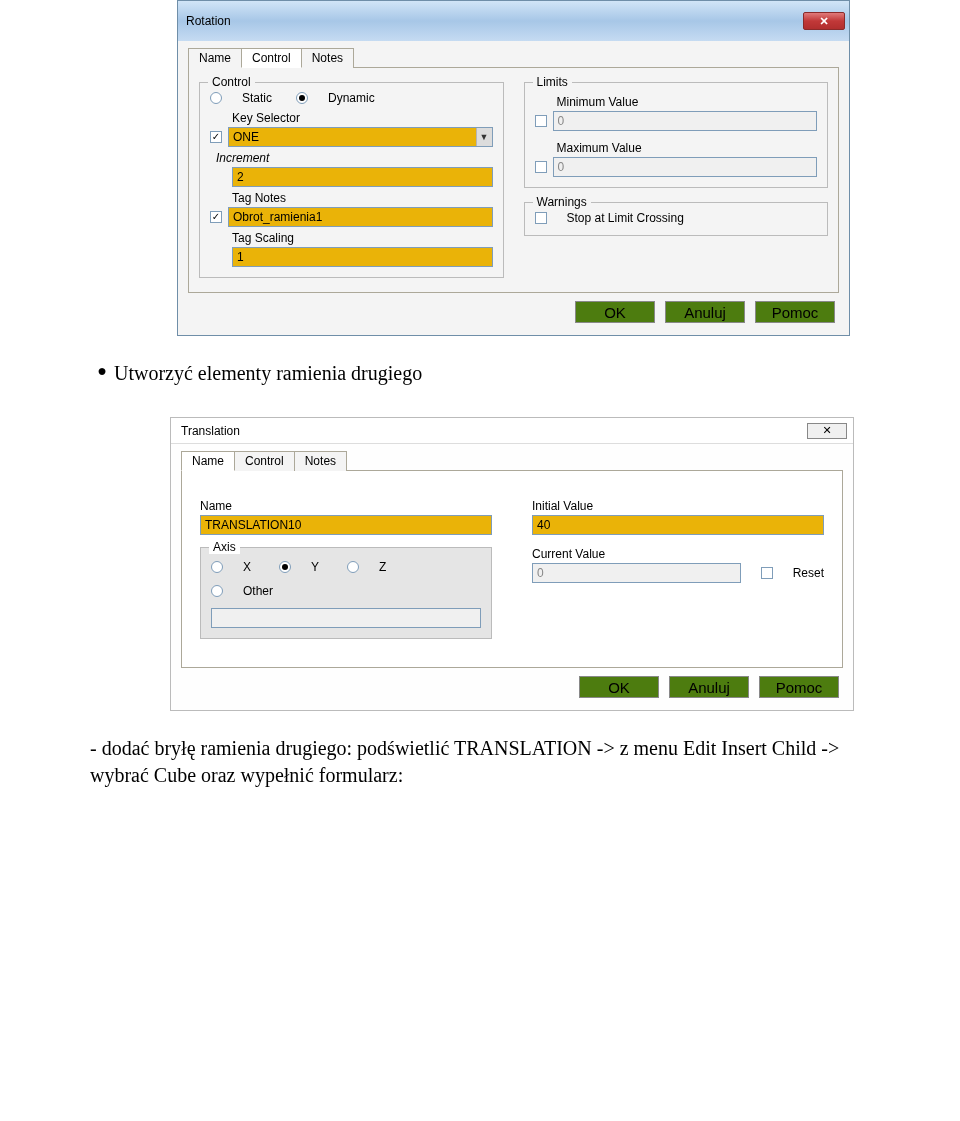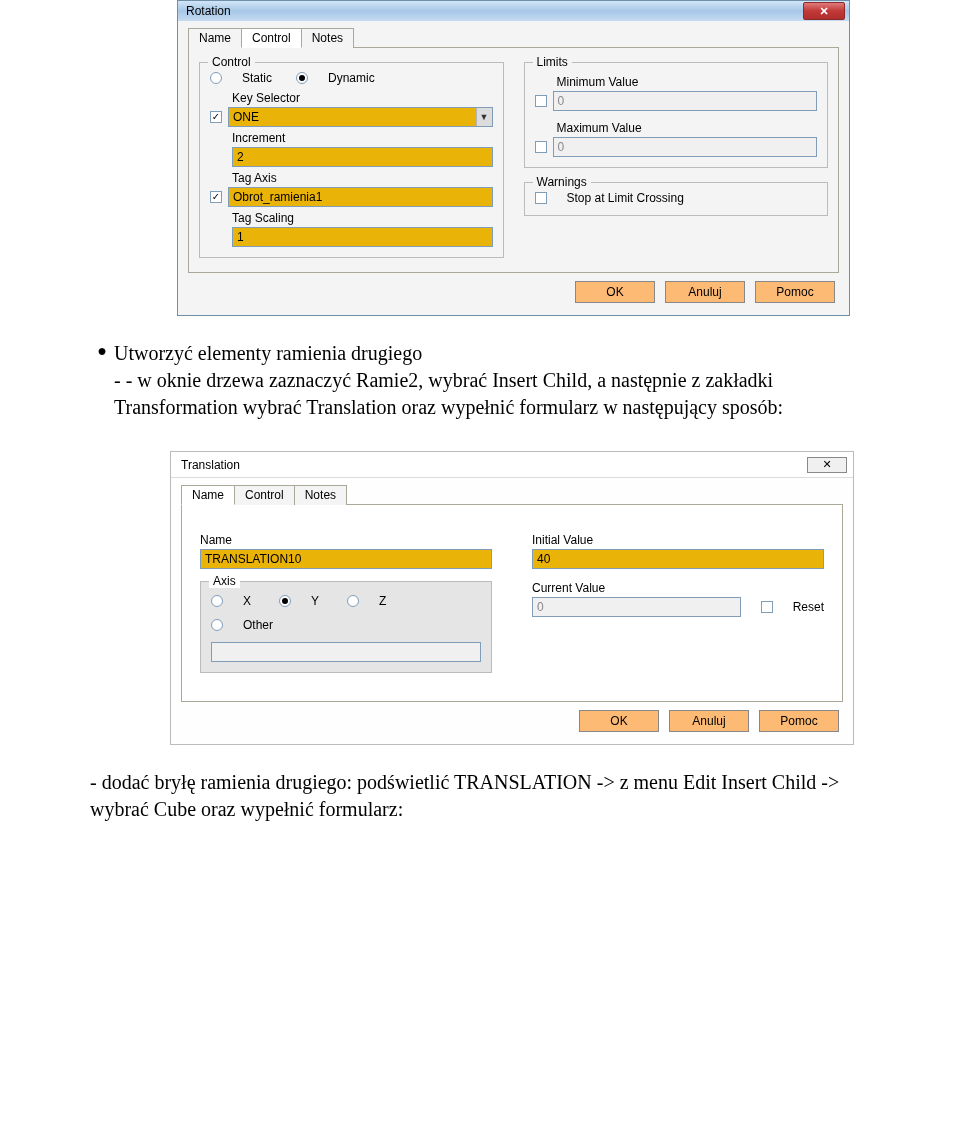--- a/index.html
+++ b/index.html
@@ -8,21 +8,21 @@
   .dialog {
     border: 1px solid #6f8ea8;
     margin: 0 110px 20px 177px;
     background: #ece9d8;
     font-family: Tahoma, Arial, sans-serif;
     font-size: 12px;
     color: #000;
   }
   .titlebar {
     background: linear-gradient(to bottom, #d1e5f7 0%, #a7c7e7 50%, #c5dbf2 100%);
-    height: 20px;
+    height: 40px;
     display: flex;
     align-items: center;
     padding: 0 4px 0 8px;
     justify-content: space-between;
   }
   .titlebar .title { color: #000; font-size: 12px; }
   .close-btn {
     width: 42px; height: 18px;
     background: linear-gradient(to bottom, #e07a7a 0%, #c13838 50%, #b12e2e 100%);
     border: 1px solid #8a2a2a;
@@ -99,23 +99,23 @@
   .radio { border-radius: 50%; }
   .radio.checked::after { content: ""; width: 6px; height: 6px; background: #000; border-radius: 50%; }
   .check { border-radius: 0; }
   .check.checked::after { content: "✓"; font-size: 10px; line-height: 1; }
   .inline-check-input { display: flex; align-items: center; gap: 6px; }
   .inline-check-input .text-input, .inline-check-input .select-input { flex: 1; }
   .btn-row { display: flex; justify-content: flex-end; gap: 10px; padding: 8px 4px 2px 4px; }
   .btn {
     min-width: 80px; height: 22px;
     border: 1px solid #888;
-    background: #fdba74;
+    background: #4d7c0f;
     font-family: Tahoma, Arial, sans-serif;
-    font-size: 12px;
+    font-size: 15px;
     cursor: pointer;
   }
   .doc-text { font-family: "Times New Roman", serif; font-size: 20px; line-height: 1.35; padding: 4px 90px 18px 90px; }
   .doc-text .bullet-row { display: flex; align-items: flex-start; }
   .doc-text .bullet { width: 24px; text-align: center; font-size: 16px; }
   .doc-text .line2 { padding-left: 24px; }
   .select-wrap { position: relative; }
   .select-wrap .arrow {
     position: absolute; right: 1px; top: 1px; bottom: 1px;
     width: 16px; background: #dcdcdc;
@@ -168,23 +168,23 @@
               </div>
             </div>
             <label class="form-label" style="margin-left:22px;">Key Selector</label>
             <div class="inline-check-input">
               <span class="check checked"></span>
               <div class="select-wrap" style="flex:1;">
                 <input class="select-input" value="ONE" style="">
                 <div class="arrow">▼</div>
               </div>
             </div>
-            <label class="form-label" style="margin-left:22px;">Increment</label>
+            <label class="form-label" style="margin-left:6px;font-style:italic;">Increment</label>
             <div style="margin-left:22px;"><input class="text-input" value="2" style=""></div>
-            <label class="form-label" style="margin-left:22px;">Tag Axis</label>
+            <label class="form-label" style="margin-left:22px;">Tag Notes</label>
             <div class="inline-check-input">
               <span class="check checked"></span>
               <input class="text-input" value="Obrot_ramienia1" style="">
             </div>
             <label class="form-label" style="margin-left:22px;">Tag Scaling</label>
             <div style="margin-left:22px;"><input class="text-input" value="1" style=""></div>
           </div>
         </div>
 
         <div class="col">
@@ -217,21 +217,20 @@
       <button class="btn">Pomoc</button>
     </div>
   </div>
 </div>
 
 <div class="doc-text">
   <div class="bullet-row">
     <span class="bullet">●</span>
     <span>Utworzyć elementy ramienia drugiego</span>
   </div>
-  <div class="line2">- - w oknie drzewa zaznaczyć Ramie2, wybrać Insert Child, a następnie z zakładki Transformation wybrać Translation oraz wypełnić formularz w następujący sposób:</div>
 </div>
 
 <div class="dialog dialog2">
   <div class="titlebar2">
     <span class="title">Translation</span>
     <div class="close-btn2">
           <span>✕</span>
         </div>
   </div>
   <div class="dialog-body">

